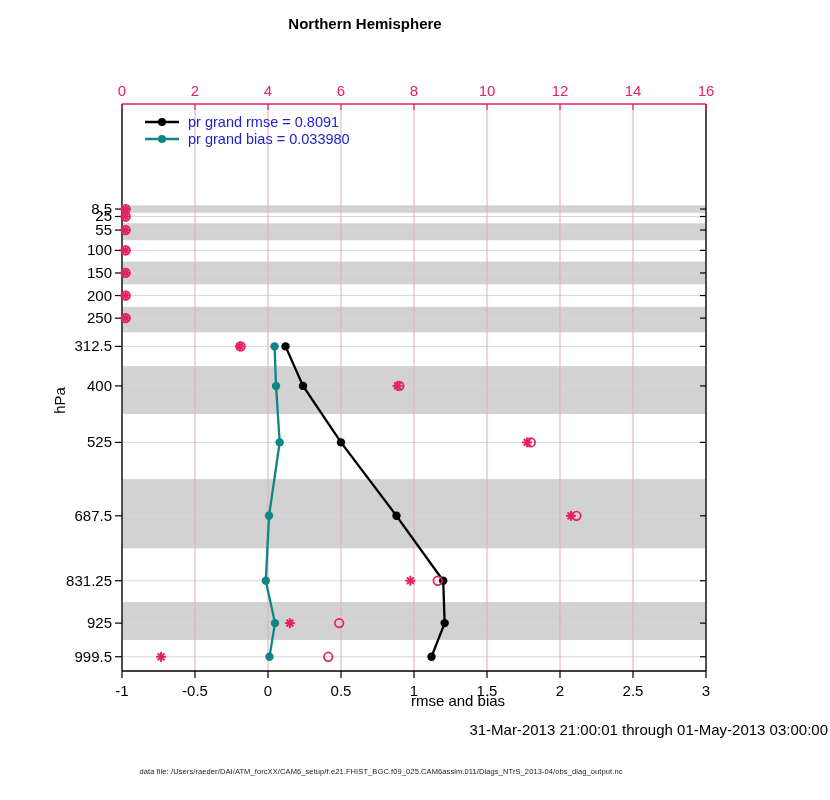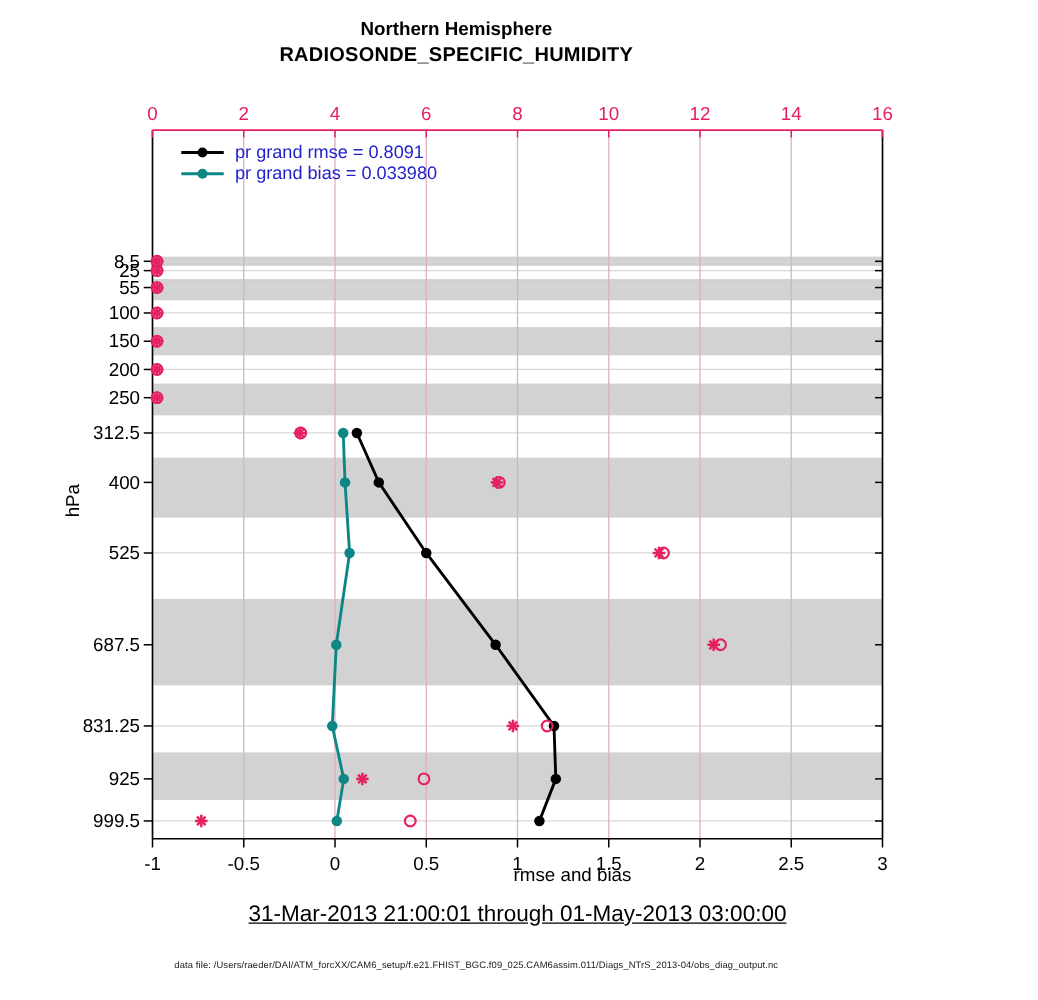--- a/index.html
+++ b/index.html
@@ -12,21 +12,21 @@
   #title-line2{font-size:16px;font-weight:bold;letter-spacing:0.2px;}
   #top-axis-label{font-size:15px;margin-top:5px;color:var(--crimson);}
   #chart{position:absolute;left:0;top:0;}
   #legend{position:absolute;left:144px;top:113px;}
   .legend-row{display:flex;align-items:center;height:17px;}
   .legend-row svg{margin-right:8px;}
   .legend-row span{font-size:14.5px;color:var(--blue);white-space:nowrap;}
   #ylabel{position:absolute;left:28px;top:392px;width:62px;text-align:center;
     font-size:15px;transform:rotate(-90deg);}
   #xlabel{position:absolute;top:692px;left:0;width:828px;text-align:center;font-size:15px;padding-left:44px;}
-  #date-range{position:absolute;top:721px;left:0;width:828px;text-align:center;font-size:18px;text-decoration:underline;}
+  #date-range{position:absolute;top:721px;left:0;width:828px;text-align:right;font-size:15px;}
   #data-file{position:absolute;top:767px;left:0;width:762px;text-align:center;
     font-size:7.5px;color:#1a1a1a;letter-spacing:0.1px;}
 </style>
 </head>
 <body style="--crimson: #e5215f; --blue: #2222cc;">
 
 <svg id="chart" width="830" height="800">
     <rect x="122" y="205.3145418326693" width="584" height="7.454581673306791" fill="#d2d2d2"></rect>
     <rect x="122" y="223.27330677290837" width="584" height="16.942231075697208" fill="#d2d2d2"></rect>
     <rect x="122" y="261.67569721115535" width="584" height="22.589641434262944" fill="#d2d2d2"></rect>
@@ -250,21 +250,20 @@
     <g>
       <line x1="156.055" y1="656.7685258964144" x2="166.055" y2="656.7685258964144" stroke="#e5215f" stroke-width="2"></line>
       <line x1="161.055" y1="651.7685258964144" x2="161.055" y2="661.7685258964144" stroke="#e5215f" stroke-width="2"></line>
       <line x1="157.655" y1="653.3685258964144" x2="164.455" y2="660.1685258964144" stroke="#e5215f" stroke-width="2"></line>
       <line x1="157.655" y1="660.1685258964144" x2="164.455" y2="653.3685258964144" stroke="#e5215f" stroke-width="2"></line>
     </g>
   </svg>
 
 <div id="titles">
   <div id="title-line1">Northern Hemisphere</div>
-  <div id="title-line2">RADIOSONDE_SPECIFIC_HUMIDITY</div>
 </div>
 
 <div id="legend">
     <div class="legend-row">
       <svg width="36" height="12">
         <line x1="1" y1="6" x2="35" y2="6" stroke="#000000" stroke-width="2.3"></line>
         <circle cx="18" cy="6" r="4" fill="#000000"></circle>
       </svg>
       <span>pr grand rmse = 0.8091</span>
     </div>

